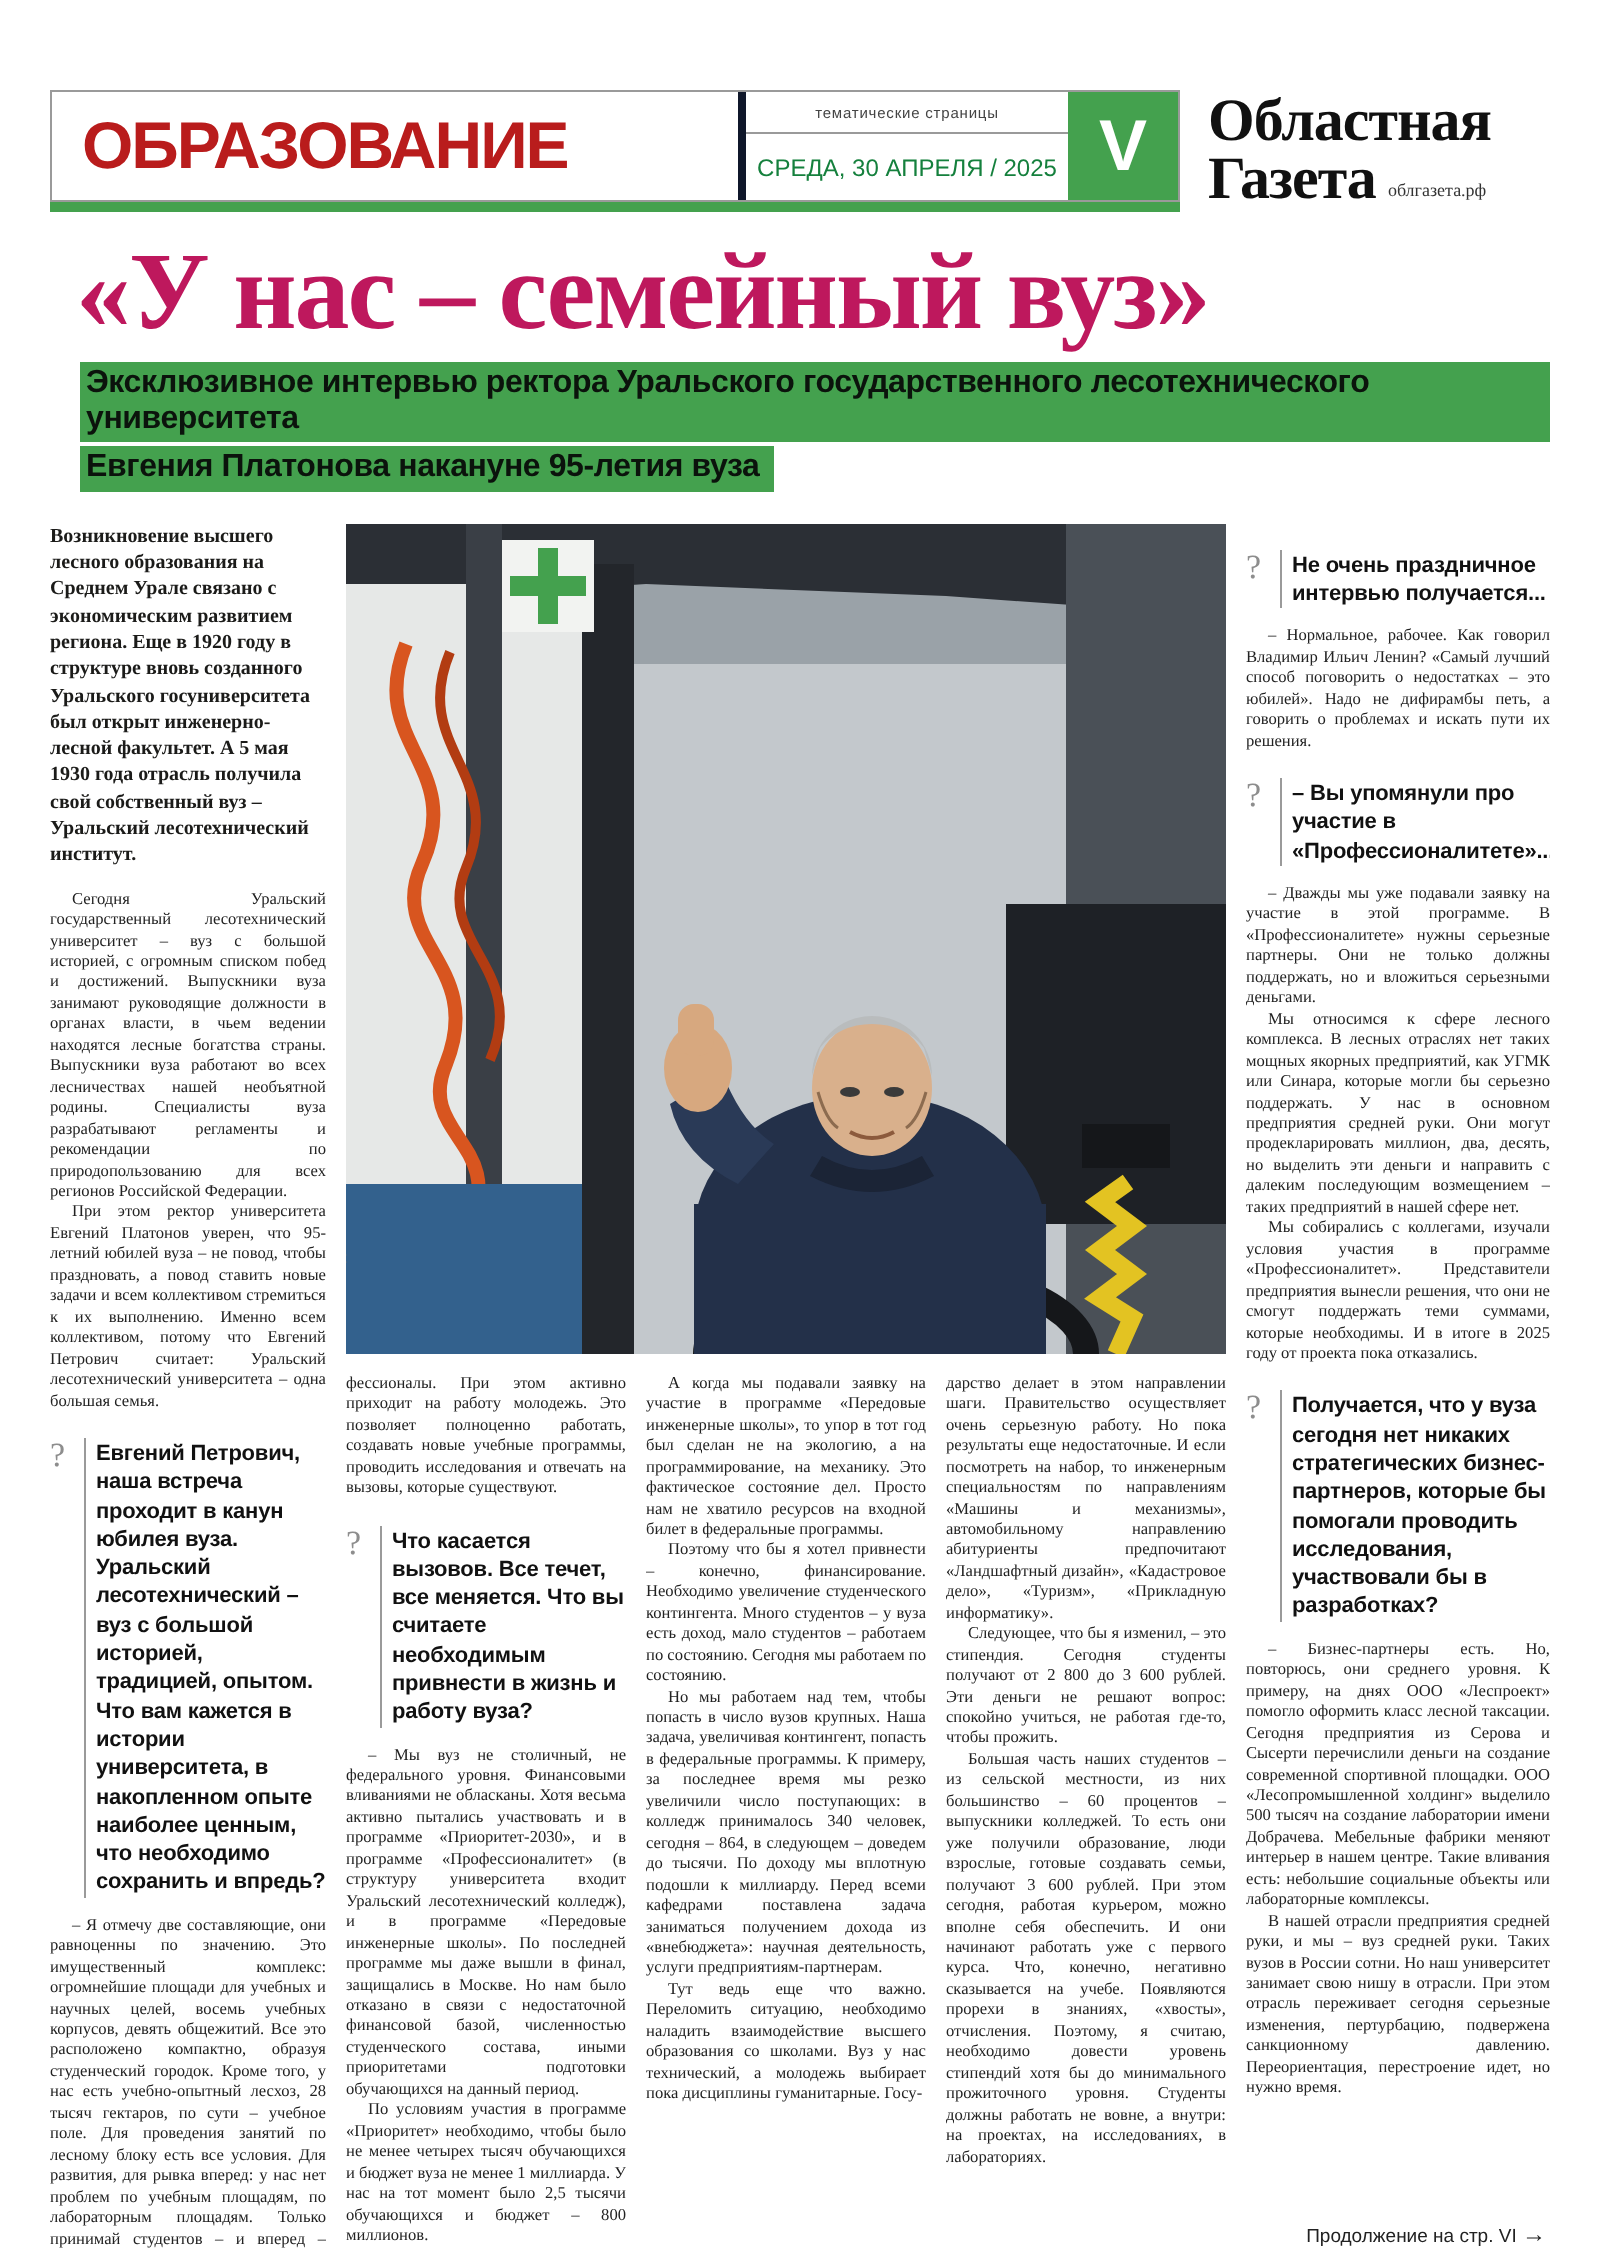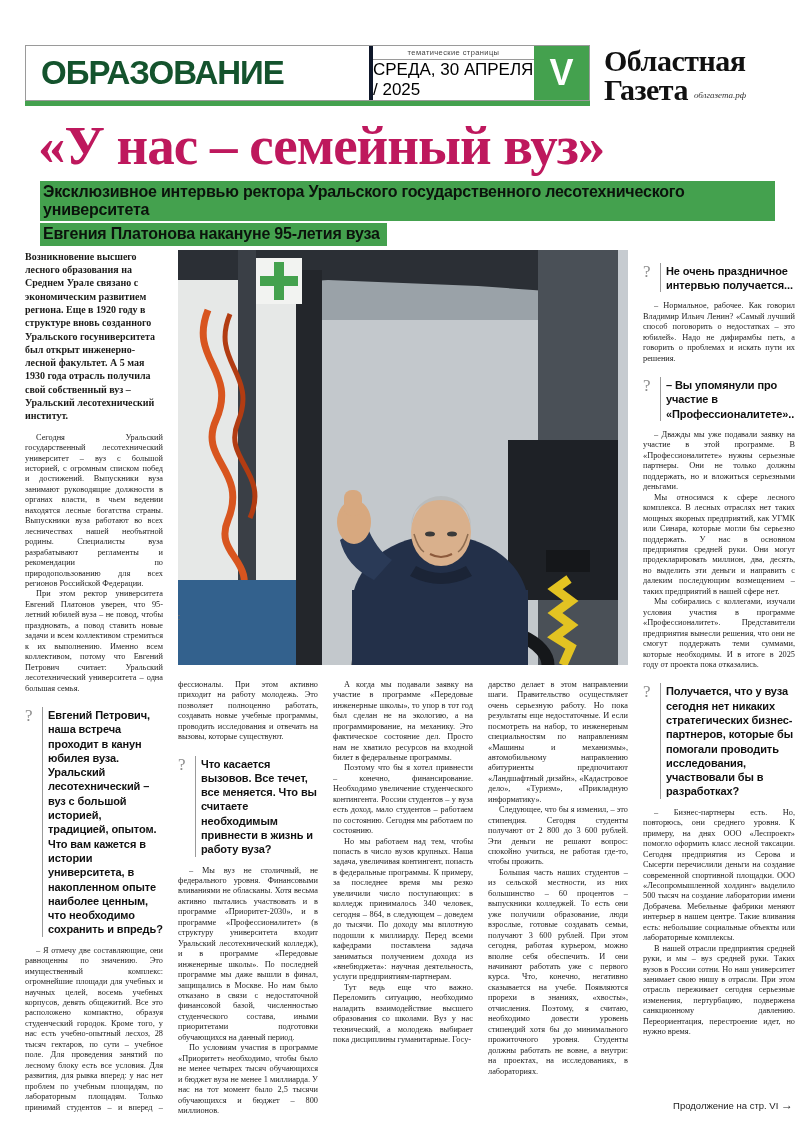--- a/index.html
+++ b/index.html
@@ -7,43 +7,43 @@
   .page {
     width:800px; height:1125px; margin:0 auto; background:#ffffff;
     padding:45px 25px 18px 25px; position:relative; overflow:hidden;
     font-family:"Liberation Serif", serif; color:#1d1d1b;
   }
   
   .masthead { display:flex; align-items:stretch; }
   .mh-box { width:565px; border:1px solid #9a9a9a; display:flex; height:56px; background:#fff; }
   .mh-section { flex:1; display:flex; align-items:center; padding-left:15px;
     font-family:"Liberation Sans", sans-serif; font-weight:bold; font-size:33px;
-    letter-spacing:-1px; color:#14532d; }
+    letter-spacing:-1px; color:#b91c1c; }
   .mh-datebox { width:165px; border-left:4px solid #0f172a; display:flex; flex-direction:column; }
   .mh-pages { height:20px; display:flex; align-items:center; justify-content:center;
     font-family:"Liberation Sans", sans-serif; font-size:7.5px; color:#444; letter-spacing:.4px; }
   .mh-date { flex:1; border-top:1px solid #9a9a9a; display:flex; align-items:center; justify-content:center;
-    font-family:"Liberation Sans", sans-serif; font-size:17px; color:#000000; }
+    font-family:"Liberation Sans", sans-serif; font-size:12px; color:#15803d; }
   .mh-pageno { width:55px; background:var(--green); color:#fff; display:flex; align-items:center;
     justify-content:center; font-family:"Liberation Sans", sans-serif; font-weight:bold; font-size:36px; }
   .mh-greenbar { width:565px; height:5px; background:var(--green); }
   .brand { flex:1; padding-left:14px; padding-top:2px; font-family:"Liberation Serif", serif; }
   .brand-l1, .brand-l2 { font-weight:bold; font-size:30px; line-height:.95; letter-spacing:-.5px; color:#111; }
   .brand-row { display:flex; align-items:flex-end; gap:6px; }
-  .brand-site { font-style:italic; font-size:9px; color:#333; padding-bottom:4px; }
+  .brand-site { font-size:9px; color:#333; padding-bottom:4px; }
   
   .headline { font-family:"Liberation Serif", serif; font-weight:600; font-size:55px;
     letter-spacing:-1px; color:#be185d; padding-left:13px; margin-top:12px; line-height:1.0; }
   .subhead { padding-left:15px; margin-top:8px; font-family:"Liberation Sans", sans-serif; }
   .subhead span { display:inline-block; background:var(--green); color:#0b130c;
     font-weight:bold; font-size:16px; line-height:1.1; padding:2px 7px 3px 3px; margin-bottom:2px;
     letter-spacing:-.2px; }
   
-  .main { margin-top:2px; display:grid; grid-template-columns:138px 140px 140px 140px 152px;
-    grid-column-gap:10px; grid-template-rows:415px auto; grid-row-gap:10px;gap:15px; }
+  .main { margin-top:14px; display:grid; grid-template-columns:138px 140px 140px 140px 152px;
+    grid-column-gap:10px; grid-template-rows:415px auto; grid-row-gap:10px; }
   .colA { grid-column:1; grid-row:1 / span 2; height:862px; overflow:hidden; }
   .photo { grid-column:2 / span 3; grid-row:1; position:relative; overflow:hidden; background:#c6cbd0; }
   .colB { grid-column:2; grid-row:2; height:437px; overflow:hidden; }
   .colC { grid-column:3; grid-row:2; height:437px; overflow:hidden; }
   .colD { grid-column:4; grid-row:2; height:437px; overflow:hidden; }
   .colE { grid-column:5; grid-row:1 / span 2; height:862px; overflow:hidden; display:flex; flex-direction:column; }
   .colE .flow { flex:1 1 auto; overflow:hidden; }
   
   .intro { font-weight:bold; font-size:10px; line-height:1.33; text-align:left;
     margin-bottom:10px; color:#1b1b19; }
@@ -154,21 +154,21 @@
             <span class="qrule"></span>
             <div class="qtext">Что касается вызовов. Все течет, все меняется. Что вы считаете необходимым привнести в жизнь и работу вуза?</div>
           </div>
           <p class="para">– Мы вуз не столичный, не федерального уровня. Финансовыми вливаниями не обласканы. Хотя весьма активно пытались участвовать и в программе «Приоритет-2030», и в программе «Профессионалитет» (в структуру университета входит Уральский лесотехнический колледж), и в программе «Передовые инженерные школы». По последней программе мы даже вышли в финал, защищались в Москве. Но нам было отказано в связи с недостаточной финансовой базой, численностью студенческого состава, иными приоритетами подготовки обучающихся на данный период.</p>
           <p class="para">По условиям участия в программе «Приоритет» необходимо, чтобы было не менее четырех тысяч обучающихся и бюджет вуза не менее 1 миллиарда. У нас на тот момент было 2,5 тысячи обучающихся и бюджет – 800 миллионов.</p>
         </div>
       </div>
     <div class="colC">
         <div>
           <p class="para">А когда мы подавали заявку на участие в программе «Передовые инженерные школы», то упор в тот год был сделан не на экологию, а на программирование, на механику. Это фактическое состояние дел. Просто нам не хватило ресурсов на входной билет в федеральные программы.</p>
-          <p class="para">Поэтому что бы я хотел привнести – конечно, финансирование. Необходимо увеличение студенческого контингента. России студентов – у вуза есть доход, мало студентов – работаем по состоянию. Сегодня мы работаем по состоянию.</p>
+          <p class="para">Поэтому что бы я хотел привнести – конечно, финансирование. Необходимо увеличение студенческого контингента. Много студентов – у вуза есть доход, мало студентов – работаем по состоянию. Сегодня мы работаем по состоянию.</p>
           <p class="para">Но мы работаем над тем, чтобы попасть в число вузов крупных. Наша задача, увеличивая контингент, попасть в федеральные программы. К примеру, за последнее время мы резко увеличили число поступающих: в колледж принималось 340 человек, сегодня – 864, в следующем – доведем до тысячи. По доходу мы вплотную подошли к миллиарду. Перед всеми кафедрами поставлена задача заниматься получением дохода из «внебюджета»: научная деятельность, услуги предприятиям-партнерам.</p>
           <p class="para">Тут ведь еще что важно. Переломить ситуацию, необходимо наладить взаимодействие высшего образования со школами. Вуз у нас технический, а молодежь выбирает пока дисциплины гуманитарные. Госу-</p>
         </div>
       </div>
     <div class="colD">
         <div>
           <p class="para cont">дарство делает в этом направлении шаги. Правительство осуществляет очень серьезную работу. Но пока результаты еще недостаточные. И если посмотреть на набор, то инженерным специальностям по направлениям «Машины и механизмы», автомобильному направлению абитуриенты предпочитают «Ландшафтный дизайн», «Кадастровое дело», «Туризм», «Прикладную информатику».</p>
           <p class="para">Следующее, что бы я изменил, – это стипендия. Сегодня студенты получают от 2 800 до 3 600 рублей. Эти деньги не решают вопрос: спокойно учиться, не работая где-то, чтобы прожить.</p>
           <p class="para">Большая часть наших студентов – из сельской местности, из них большинство – 60 процентов – выпускники колледжей. То есть они уже получили образование, люди взрослые, готовые создавать семьи, получают 3 600 рублей. При этом сегодня, работая курьером, можно вполне себя обеспечить. И они начинают работать уже с первого курса. Что, конечно, негативно сказывается на учебе. Появляются прорехи в знаниях, «хвосты», отчисления. Поэтому, я считаю, необходимо довести уровень стипендий хотя бы до минимального прожиточного уровня. Студенты должны работать не вовне, а внутри: на проектах, на исследованиях, в лабораториях.</p>
         </div>

